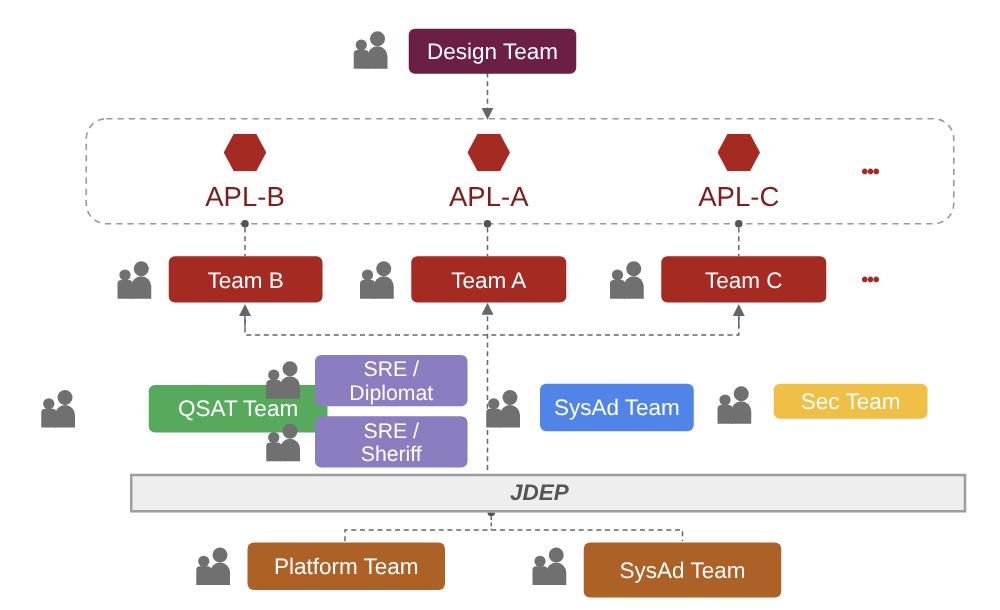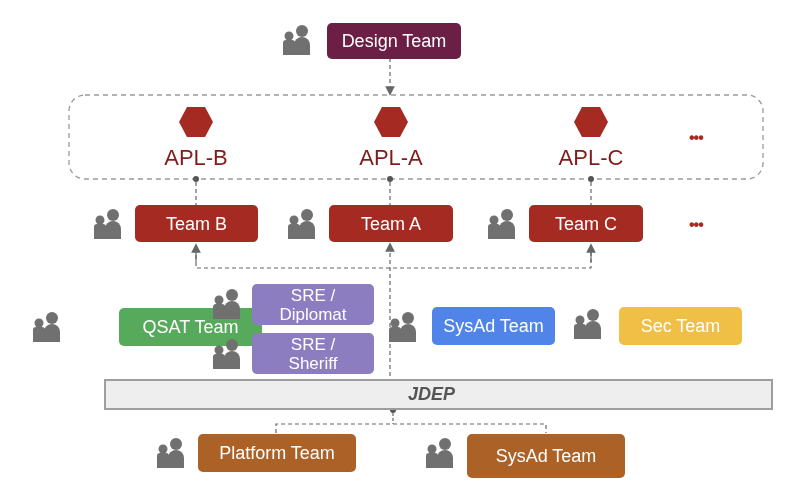--- a/index.html
+++ b/index.html
@@ -106,21 +106,21 @@
 </div>
 
 <div class="people" style="left:486px; top:207px;">
   <svg viewBox="0 0 34 34">
       <circle cx="8" cy="13" r="4.5" fill="#707070"></circle>
       <path d="M2 20 a3 3 0 0 1 3-3 h6 a3 3 0 0 1 3 3 v12 h-12 z" fill="#707070"></path>
       <circle cx="21" cy="8" r="6" fill="#707070"></circle>
       <path d="M13 22 a8 8 0 0 1 16 0 v10 h-16 z" fill="#707070"></path>
     </svg>
 </div>
-<div class="box" style="left:529px; top:205px; width:114px; height:37px; background:#a52a22;">
+<div class="box" style="left:529px; top:205px; width:132px; height:37px; background:#a52a22;">
   <span>Team C</span>
 </div>
 
 <div class="dots" style="left:689px; top:220px;">•••</div>
 
 <div class="people" style="left:31px; top:310px;">
   <svg viewBox="0 0 34 34">
       <circle cx="8" cy="13" r="4.5" fill="#707070"></circle>
       <path d="M2 20 a3 3 0 0 1 3-3 h6 a3 3 0 0 1 3 3 v12 h-12 z" fill="#707070"></path>
       <circle cx="21" cy="8" r="6" fill="#707070"></circle>
@@ -170,21 +170,21 @@
 </div>
 
 <div class="people" style="left:572px; top:307px;">
   <svg viewBox="0 0 34 34">
       <circle cx="8" cy="13" r="4.5" fill="#707070"></circle>
       <path d="M2 20 a3 3 0 0 1 3-3 h6 a3 3 0 0 1 3 3 v12 h-12 z" fill="#707070"></path>
       <circle cx="21" cy="8" r="6" fill="#707070"></circle>
       <path d="M13 22 a8 8 0 0 1 16 0 v10 h-16 z" fill="#707070"></path>
     </svg>
 </div>
-<div class="box" style="left:619px; top:307px; width:123px; height:38px; background:#f0bf45;">
+<div class="box" style="left:619px; top:307px; width:123px; height:28px; background:#f0bf45;">
   <span>Sec Team</span>
 </div>
 
 <div class="jdep">
   <span class="main">JDEP</span>
 </div>
 
 <div class="people" style="left:155px; top:436px;">
   <svg viewBox="0 0 34 34">
       <circle cx="8" cy="13" r="4.5" fill="#707070"></circle>

